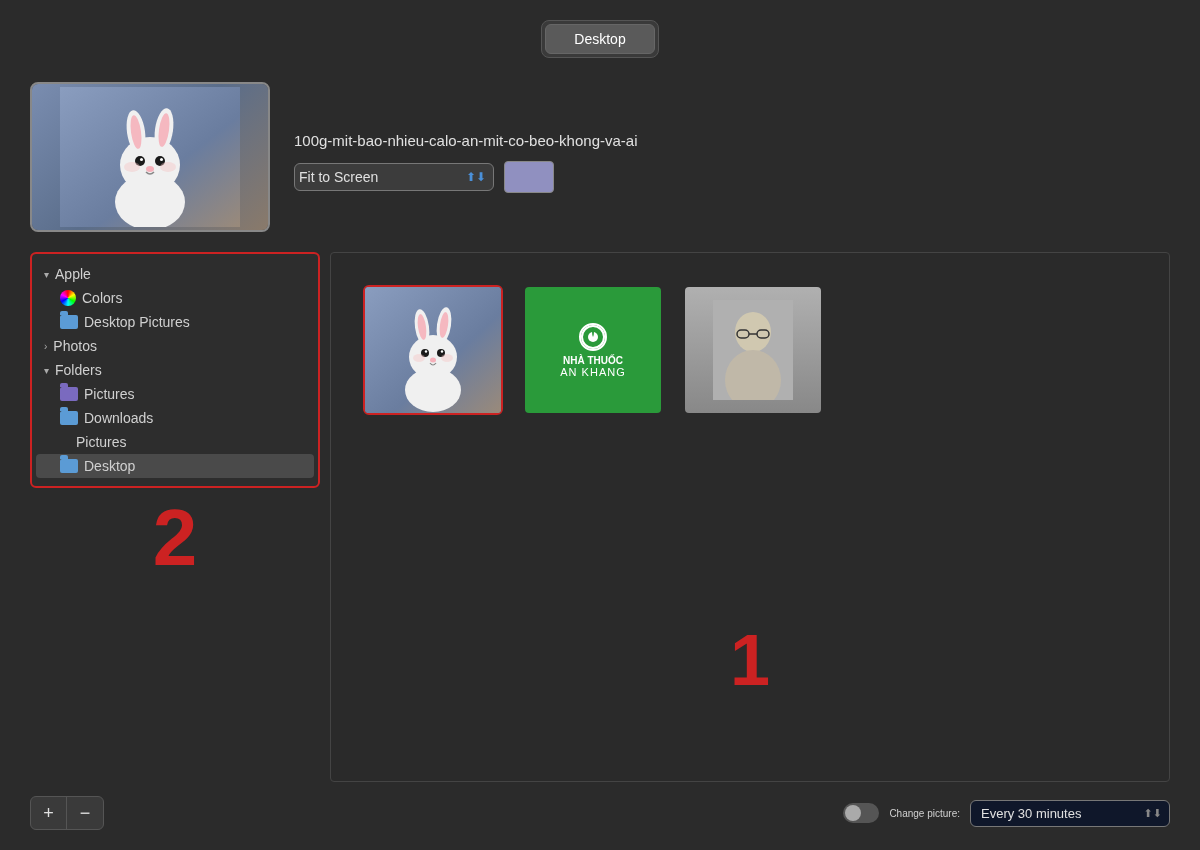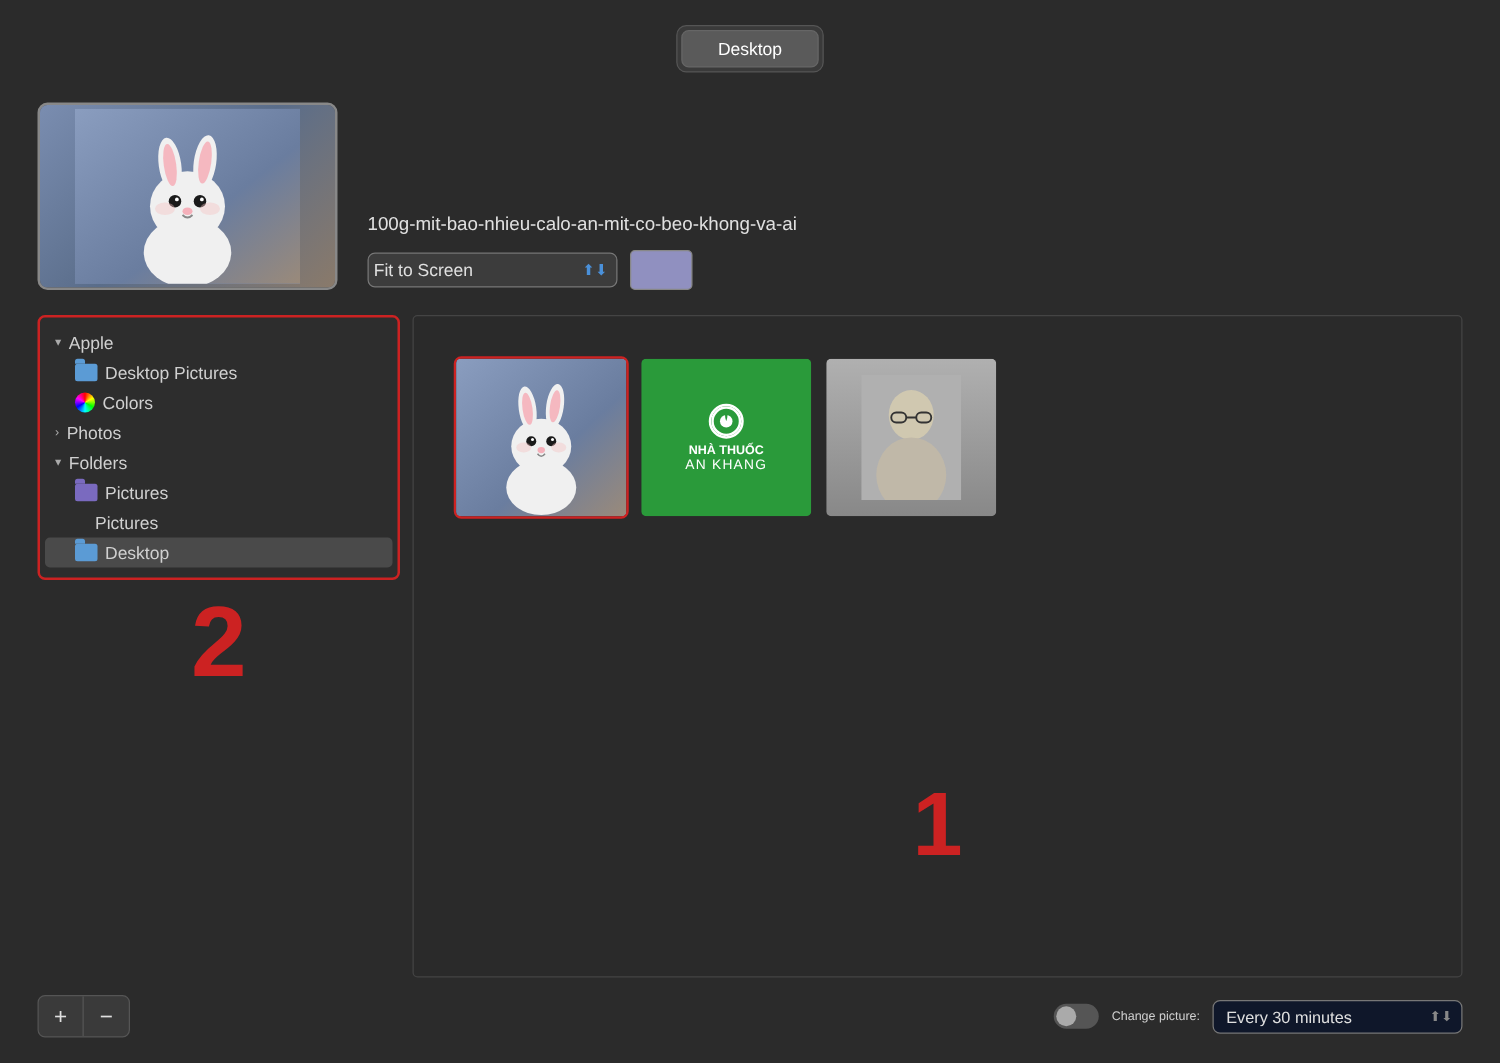--- a/index.html
+++ b/index.html
@@ -45,21 +45,21 @@
     .main-content {
       display: flex;
       flex-direction: column;
       width: 100%;
       flex: 1;
     }
 
     
     .top-section {
       display: flex;
-      align-items: flex-end;
+      align-items: center;
       gap: 24px;
       margin-bottom: 20px;
     }
 
     .preview-box {
       width: 240px;
       height: 150px;
       border-radius: 8px;
       border: 2px solid #888;
       overflow: hidden;
@@ -217,21 +217,21 @@
 
     
     .image-grid {
       flex: 1;
       background: #2a2a2a;
       border: 1px solid #444;
       border-radius: 4px;
       margin-left: 10px;
       padding: 32px;
       display: flex;
-      gap: 8px;
+      gap: 20px;
       align-items: flex-start;
       flex-wrap: wrap;
       position: relative;
       overflow-y: auto;
     }
 
     .grid-thumb {
       width: 140px;
       height: 130px;
       border-radius: 6px;
@@ -485,40 +485,44 @@
   <div class="bottom-section">
 
     <div class="sidebar-outer">
       <div class="sidebar">
 
         <div class="sidebar-item">
           <span class="chevron">▾</span>
           <span>Apple</span>
         </div>
         <div class="sidebar-item indent1">
+          <div class="colors-icon"></div>
+          <span>Colors</span>
+        </div>
+        <div class="sidebar-item indent1">
           <div class="folder-icon"></div>
           <span>Desktop Pictures</span>
-        </div>
-        <div class="sidebar-item indent1">
-          <div class="colors-icon"></div>
-          <span>Colors</span>
         </div>
 
         <div class="sidebar-item">
           <span class="chevron">›</span>
           <span>Photos</span>
         </div>
 
         <div class="sidebar-item">
           <span class="chevron">▾</span>
           <span>Folders</span>
         </div>
         <div class="sidebar-item indent1">
           <div class="folder-icon folder-icon-pictures"></div>
           <span>Pictures</span>
+        </div>
+        <div class="sidebar-item indent1">
+          <div class="folder-icon"></div>
+          <span>Downloads</span>
         </div>
         <div class="sidebar-item indent2">
           <span>Pictures</span>
         </div>
         <div class="sidebar-item indent1 selected">
           <div class="folder-icon"></div>
           <span>Desktop</span>
         </div>
 
       </div>

